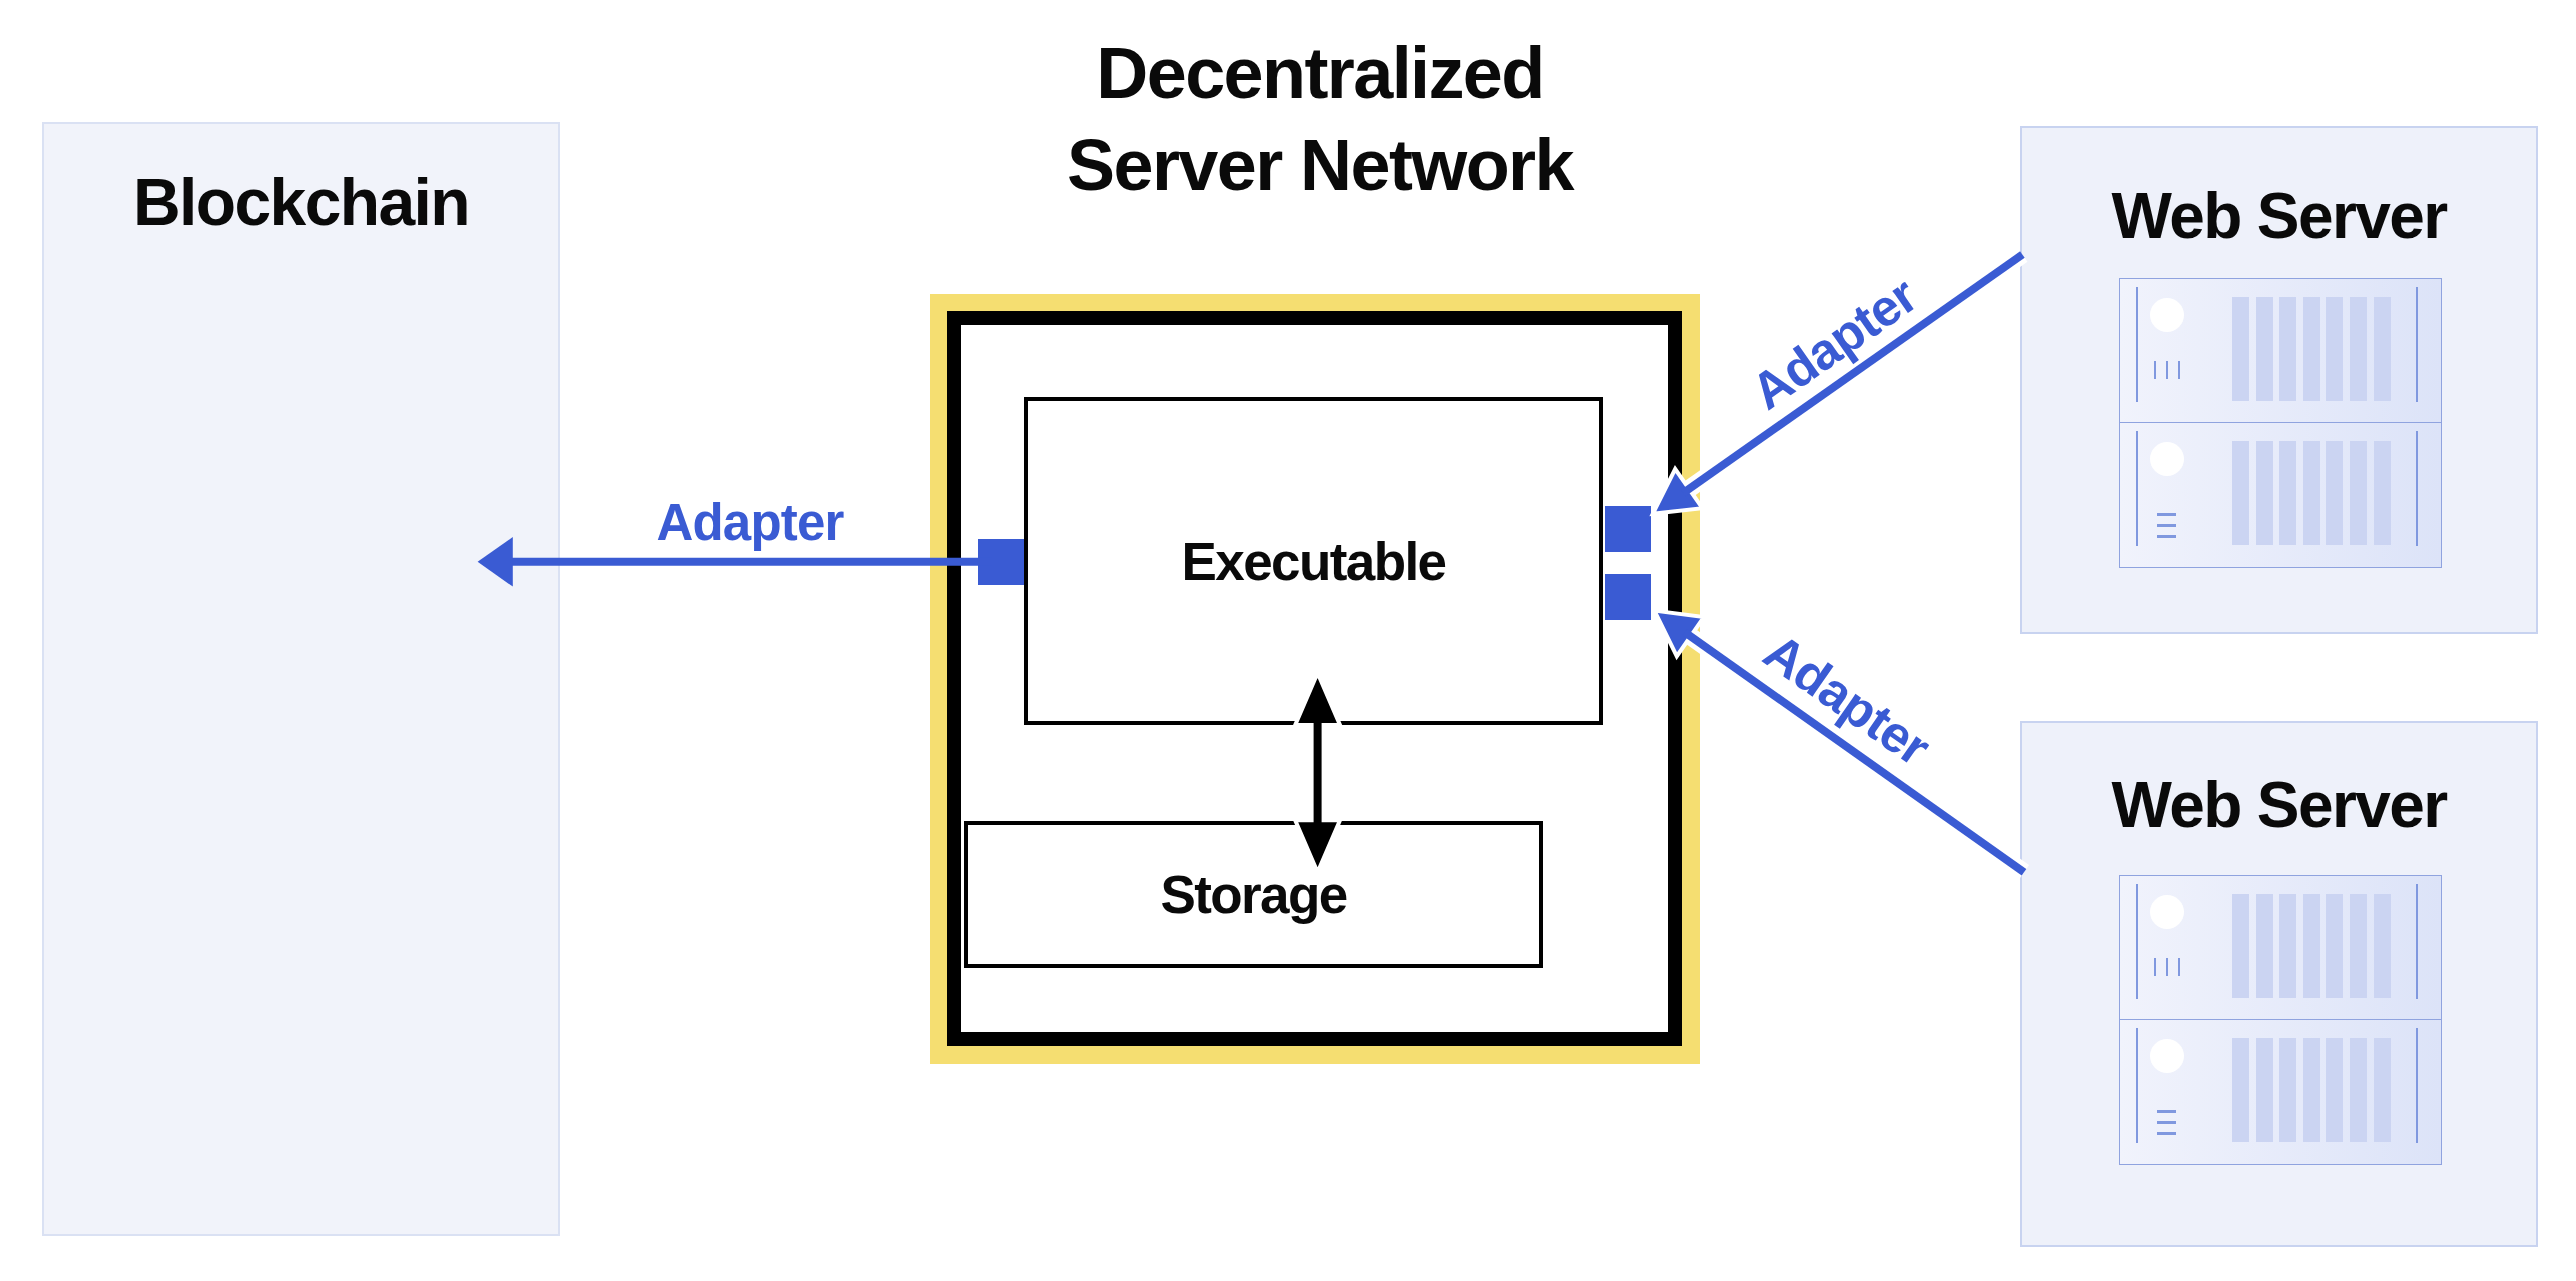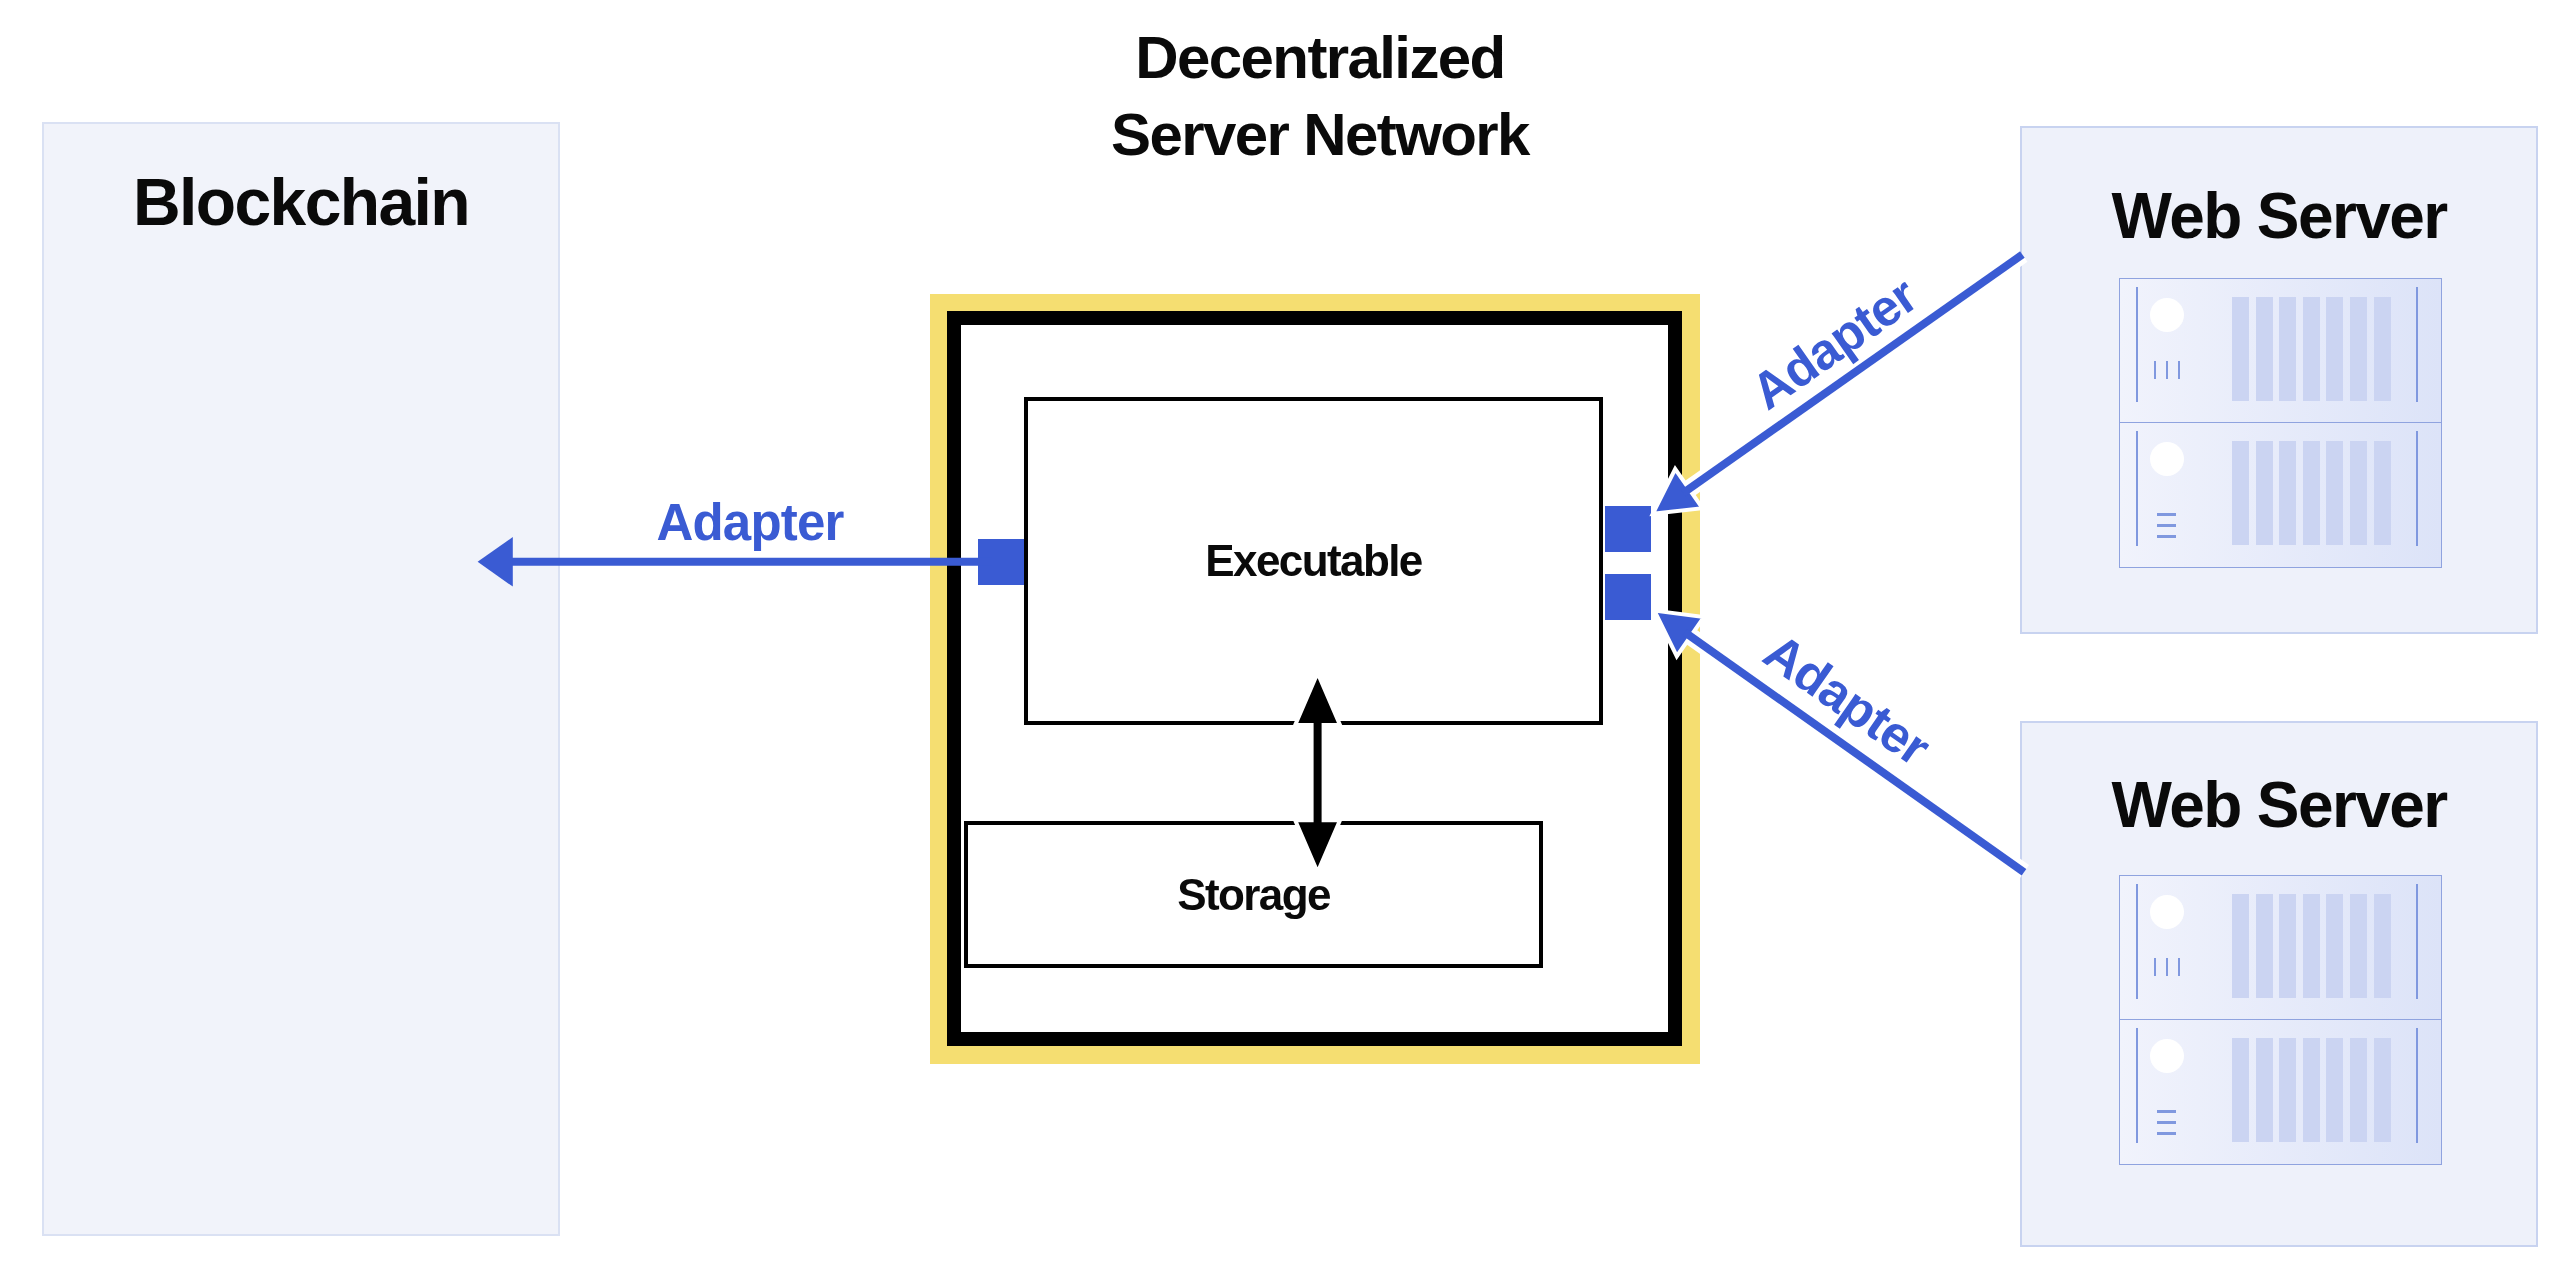--- a/index.html
+++ b/index.html
@@ -55,36 +55,36 @@
   .u-hlines i{position:absolute;left:37px;width:19px;height:2.4px;background:var(--rack-line);display:block;}
   .u-hlines i:nth-child(1){top:90px;} .u-hlines i:nth-child(2){top:101px;} .u-hlines i:nth-child(3){top:112px;}
   .u-bars{position:absolute;left:112px;top:17.6px;width:159px;height:104px;
     background:repeating-linear-gradient(90deg,var(--rack-bar) 0 17px,transparent 17px 23.6px);}
 
   
   #yellow-frame{left:930px;top:294px;width:770px;height:770px;background:var(--frame-yellow);z-index:2;}
   #black-frame{left:947px;top:311px;width:735px;height:735px;background:#fff;border:14.4px solid #000;z-index:2;}
   .inner-box{position:absolute;box-sizing:border-box;border:4.8px solid #000;background:#fff;z-index:3;
     display:flex;align-items:center;justify-content:center;
-    font-size:44px;font-weight:700;letter-spacing:-1.6px;color:var(--text-black);}
+    font-size:53px;font-weight:700;letter-spacing:-1.6px;color:var(--text-black);}
   #executable-box{left:1024px;top:397px;width:579px;height:328px;}
   #storage-box{left:964px;top:821px;width:579px;height:147px;}
 
   
   .port{position:absolute;background:var(--accent-blue);z-index:4;}
   #port-left{left:978px;top:539px;width:46px;height:46px;}
   #port-right-top{left:1605px;top:506px;width:46px;height:46px;}
   #port-right-bottom{left:1605px;top:574px;width:46px;height:46px;}
 
   
   #arrows{position:absolute;left:0;top:0;width:2576px;height:1282px;z-index:5;pointer-events:none;}
 
   
-  #diagram-title{position:absolute;left:680px;top:20px;width:1280px;text-align:center;
-    font-size:60px;font-weight:700;line-height:1.28;letter-spacing:-1.6px;color:var(--text-black);z-index:6;}
+  #diagram-title{position:absolute;left:680px;top:27px;width:1280px;text-align:center;
+    font-size:72px;font-weight:700;line-height:1.28;letter-spacing:-1.6px;color:var(--text-black);z-index:6;}
   .adapter-label{position:absolute;width:320px;text-align:center;line-height:1;
     font-size:51px;font-weight:700;letter-spacing:-0.8px;color:var(--accent-blue);z-index:6;}
   #adapter-left-label{left:590px;top:497px;}
   #adapter-top-right-label{left:1674px;top:318px;transform:rotate(-35deg);}
   #adapter-bottom-right-label{left:1687px;top:674px;transform:rotate(35deg);}
 </style>
 </head>
 <body>
 
 <div id="diagram-title">

